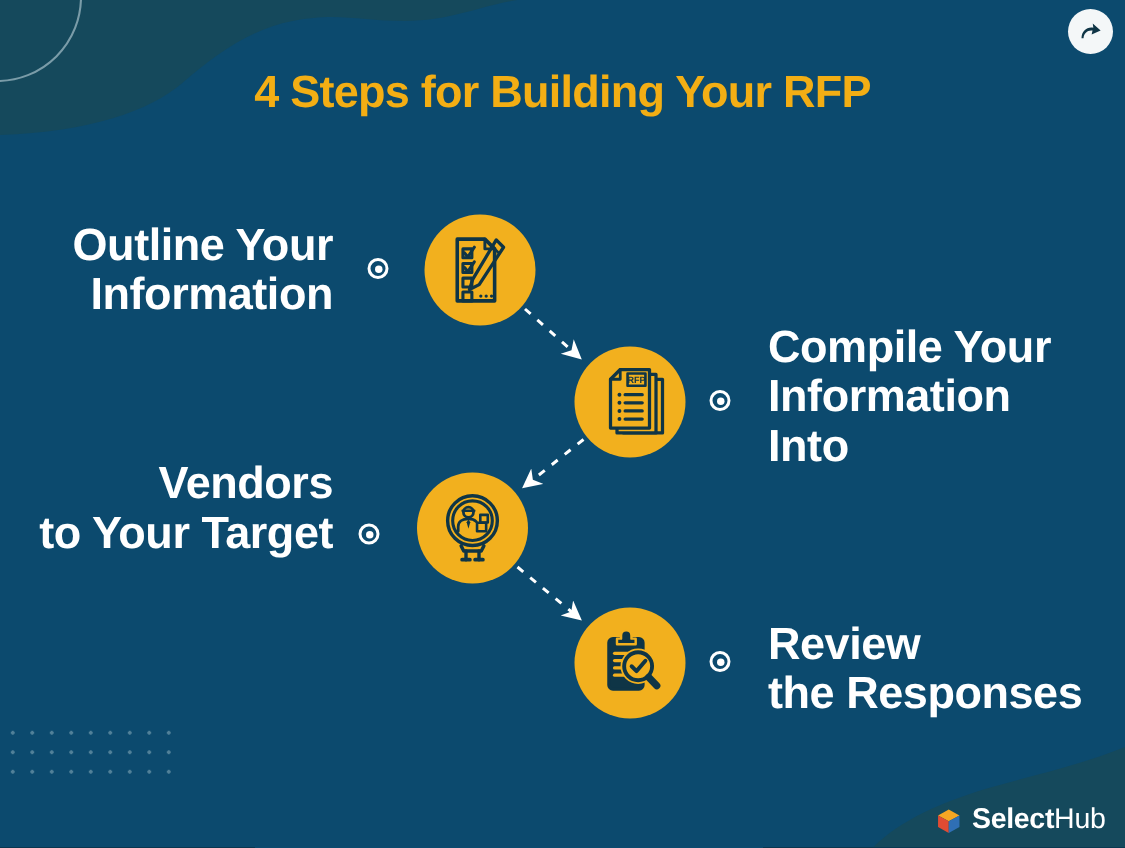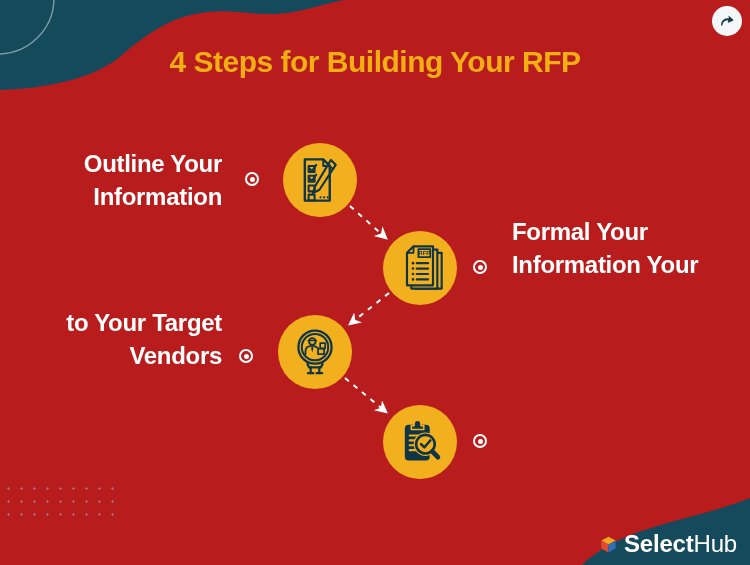--- a/index.html
+++ b/index.html
@@ -1,21 +1,21 @@
 <!DOCTYPE html>
 <html><head>
 <meta charset="utf-8">
 <style>
   * { margin: 0; padding: 0; box-sizing: border-box; }
   html, body { background: #0a2b3a; }
   .canvas {
     position: relative;
     width: 750px;
     height: 565px;
-    background: #b91c1c;
+    background: #0c4a6e;
     overflow: hidden;
     font-family: "Liberation Sans", sans-serif;
   }
   .decor-layer, .arrow-layer {
     position: absolute; inset: 0;
     width: 750px; height: 565px;
     pointer-events: none;
   }
   .decor-layer { z-index: 0; }
   .arrow-layer { z-index: 2; }
@@ -37,21 +37,21 @@
     position: absolute; left: 712px; top: 6px; z-index: 3;
     width: 30px; height: 30px;
     background: #f4f7f8;
     border-radius: 50%;
     display: flex; align-items: center; justify-content: center;
     cursor: pointer;
   }
   .step-text {
     position: absolute; z-index: 3;
     color: #ffffff;
-    font-size: 24px;
+    font-size: 30px;
     font-weight: 700;
     letter-spacing: -0.3px;
     line-height: 33px;
   }
   .step-text.align-right { text-align: right; }
   .step-text.align-left  { text-align: left; }
   .bullet {
     position: absolute; z-index: 3;
     width: 14px; height: 14px;
     border: 2px solid #ffffff;
@@ -68,21 +68,21 @@
     width: 74px; height: 74px;
     background: #f2b01e;
     border-radius: 50%;
     display: flex; align-items: center; justify-content: center;
   }
   .step-circle svg { width: 52px; height: 52px; }
   .brand {
     position: absolute; right: 13px; bottom: 7px; z-index: 3;
     display: flex; align-items: center; gap: 5px;
   }
-  .brand-text { font-size: 24px; color: #ffffff; letter-spacing: -0.2px; }
+  .brand-text { font-size: 19px; color: #ffffff; letter-spacing: -0.2px; }
   .brand-text .b { font-weight: 800; }
   .brand-text .l { font-weight: 400; }
 </style>
 </head>
 <body>
 
 <div class="canvas">
 
   <svg class="decor-layer" viewBox="0 0 750 565">
     <path d="M0,0 L345,0 C320,4 300,14 270,14 C240,14 225,8 195,14 C165,20 142,38 122,55 C100,74 60,88 0,90 Z" fill="#15495c"></path>
@@ -151,27 +151,27 @@
       <circle cx="17.5" cy="29.5" r="1.2" fill="#0f3546" stroke="none"></circle>
         <path d="M21,29.5 H31.5"></path>
       <circle cx="17.5" cy="34.5" r="1.2" fill="#0f3546" stroke="none"></circle>
         <path d="M21,34.5 H31.5"></path>
     </svg>
   </div>
   <div class="bullet" style="left:473px; top:260px;">
     <div class="bullet-dot"></div>
   </div>
   <div class="step-text align-left" style="left:512px; top:215px; width:215px;">
-    <div>Formal Your</div>
-    <div>Information Your</div>
+    <div>Compile Your</div>
+    <div>Information Into</div>
   </div>
 
   <div class="step-text align-right" style="left:20px; top:306px; width:202px;">
+    <div>Vendors</div>
     <div>to Your Target</div>
-    <div>Vendors</div>
   </div>
   <div class="bullet" style="left:239px; top:349px;">
     <div class="bullet-dot"></div>
   </div>
   <div class="step-circle" style="left:278px; top:315px;">
     <svg viewBox="0 0 48 48" fill="none" stroke="#0f3546" stroke-width="2.1" stroke-linejoin="round" stroke-linecap="round">
       <circle cx="24" cy="19.5" r="15.3"></circle>
       <circle cx="24" cy="19.5" r="12.2" stroke-width="1.9"></circle>
       <circle cx="21.5" cy="14.3" r="3.1" stroke-width="1.7"></circle>
       <path d="M17.9,13.4 H25.1" stroke-width="1.5"></path>
@@ -195,20 +195,24 @@
       <path d="M14.5,31.5 H20" stroke="#f2b01e" stroke-width="2"></path>
       <circle cx="29" cy="26" r="8.6" fill="#f2b01e" stroke="#f2b01e" stroke-width="4.5"></circle>
       <circle cx="29" cy="26" r="8.6" fill="#f2b01e" stroke="#0f3546" stroke-width="2.4"></circle>
       <path d="M25,26 L28,29 L33.5,22.6" stroke="#0f3546" stroke-width="2.4"></path>
       <path d="M35.5,32.8 L40.5,38" stroke="#0f3546" stroke-width="4.4"></path>
     </svg>
   </div>
   <div class="bullet" style="left:473px; top:434px;">
     <div class="bullet-dot"></div>
   </div>
+  <div class="step-text align-left" style="left:512px; top:413px; width:215px;">
+    <div>Review</div>
+    <div>the Responses</div>
+  </div>
 
   <div class="brand">
     <svg width="21" height="21" viewBox="0 0 20 20">
       <polygon points="10,2.5 16.8,6.3 10,10 3.2,6.3" fill="#f5a623"></polygon>
       <polygon points="3.2,6.3 10,10 10,17.5 3.2,13.7" fill="#e04b33"></polygon>
       <polygon points="16.8,6.3 16.8,13.7 10,17.5 10,10" fill="#2f6fb5"></polygon>
     </svg>
     <div class="brand-text"><span class="b">Select</span><span class="l">Hub</span></div>
   </div>
 

